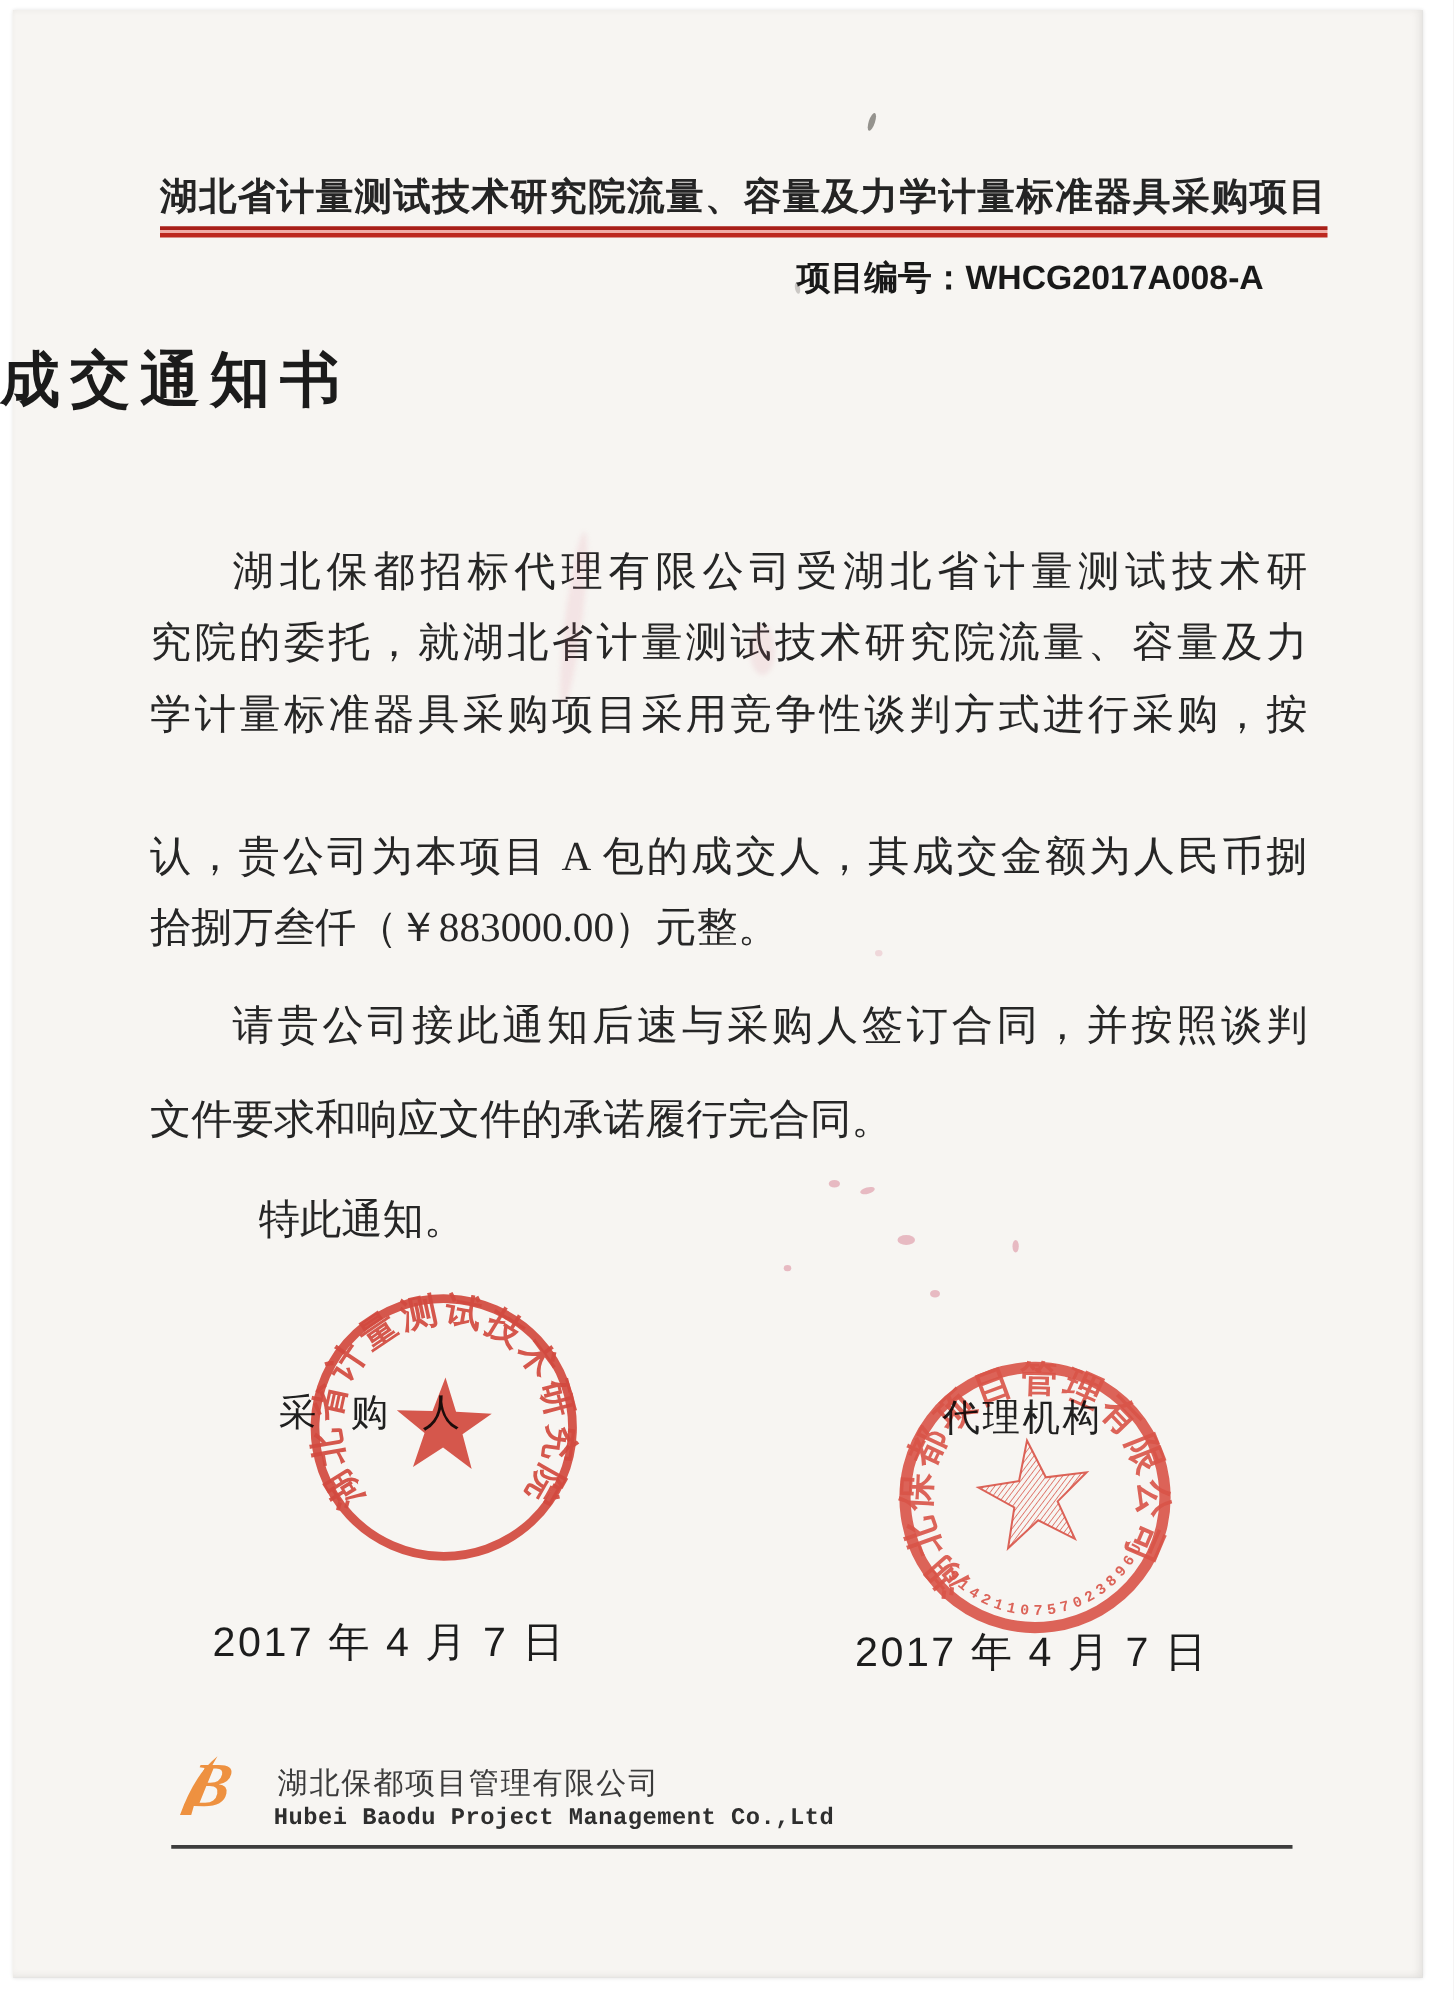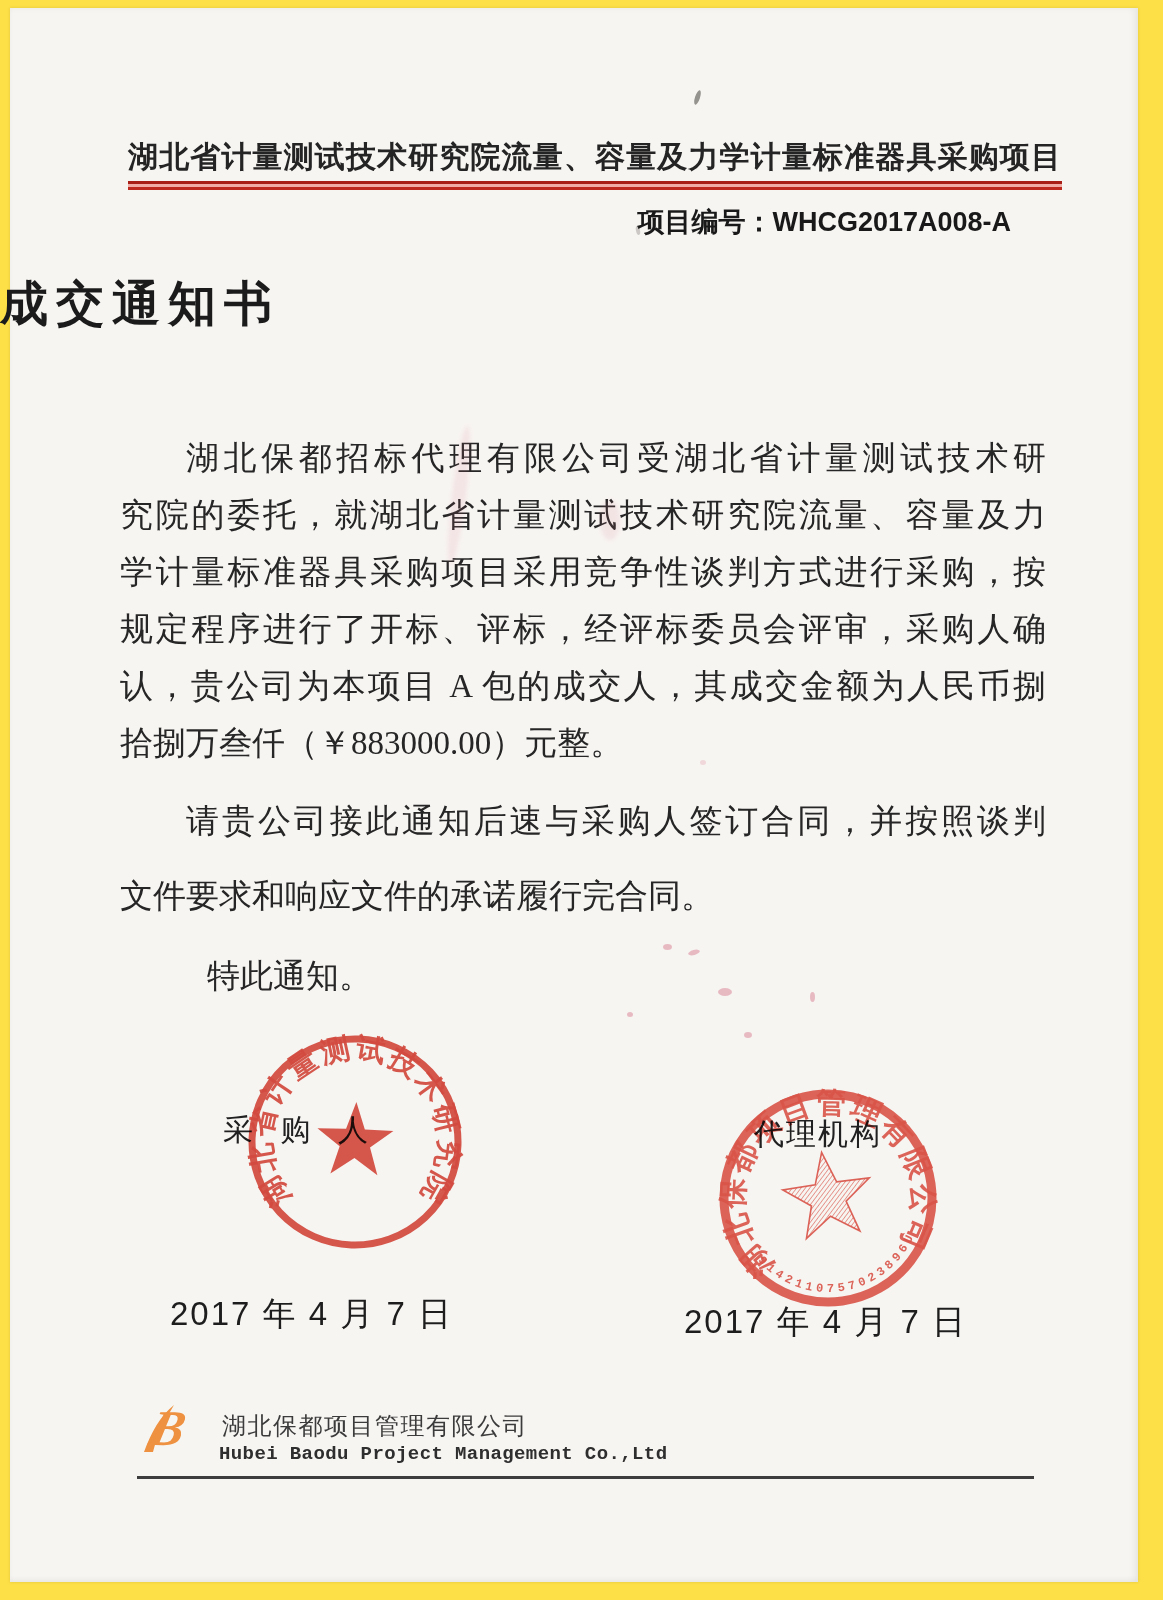--- a/index.html
+++ b/index.html
@@ -1,16 +1,16 @@
 <!DOCTYPE html>
 <html><head>
 <meta charset="utf-8">
 <style>
   html,body{margin:0;padding:0;background:#e9e8e6;}
-  #stage{position:relative;width:1163px;height:1600px;background:#fde047;overflow:hidden;
+  #stage{position:relative;width:1163px;height:1600px;background:#ffffff;overflow:hidden;
          font-family:"Liberation Serif","DejaVu Serif",serif;color:#1e1e1e;}
   .paper{position:absolute;left:10px;top:8px;width:1128px;height:1574px;
          background:#f7f5f2;
          box-shadow:inset -4px 0 6px rgba(0,0,0,.05), inset 0 -3px 5px rgba(0,0,0,.03), 0 0 3px rgba(0,0,0,.12);}
   .abs{position:absolute;}
   
   .header-title{left:128px;top:137px;width:934px;font-size:30px;font-weight:bold;
                 text-align:justify;text-align-last:justify;letter-spacing:1px;color:#242424;}
   .red-rule{left:128px;top:181px;width:934px;height:9px;
             background:linear-gradient(#a81f18 0 36%,#f0aca6 36% 62%,#bd281f 62% 100%);}
@@ -48,21 +48,20 @@
 
   <div class="abs header-title">湖北省计量测试技术研究院流量、容量及力学计量标准器具采购项目</div>
   <div class="abs red-rule"></div>
   <div class="abs project-no">项目编号：WHCG2017A008-A</div>
   <div class="abs doc-title">成交通知书</div>
 
 
   <div class="abs bline j ind" style="top:440px">湖北保都招标代理有限公司受湖北省计量测试技术研</div>
   <div class="abs bline j" style="top:497px">究院的委托，就湖北省计量测试技术研究院流量、容量及力</div>
   <div class="abs bline j" style="top:554px">学计量标准器具采购项目采用竞争性谈判方式进行采购，按</div>
-  <div class="abs bline j" style="top:611px">规定程序进行了开标、评标，经评标委员会评审，采购人确</div>
   <div class="abs bline j" style="top:668px">认，贵公司为本项目 A 包的成交人，其成交金额为人民币捌</div>
   <div class="abs bline" style="top:725px">拾捌万叁仟（￥883000.00）元整。</div>
 
   <div class="abs bline j ind" style="top:803px">请贵公司接此通知后速与采购人签订合同，并按照谈判</div>
   <div class="abs bline ind2" style="top:958px">特此通知。</div>
 
   <div class="abs bline" style="top:878px">文件要求和响应文件的承诺履行完合同。</div>
 
   <div class="abs sig-label" style="left:223px;top:1110px;letter-spacing:10px">采 购 人</div>
   <div class="abs sig-label" style="left:754px;top:1114px;letter-spacing:2px">代理机构</div>

